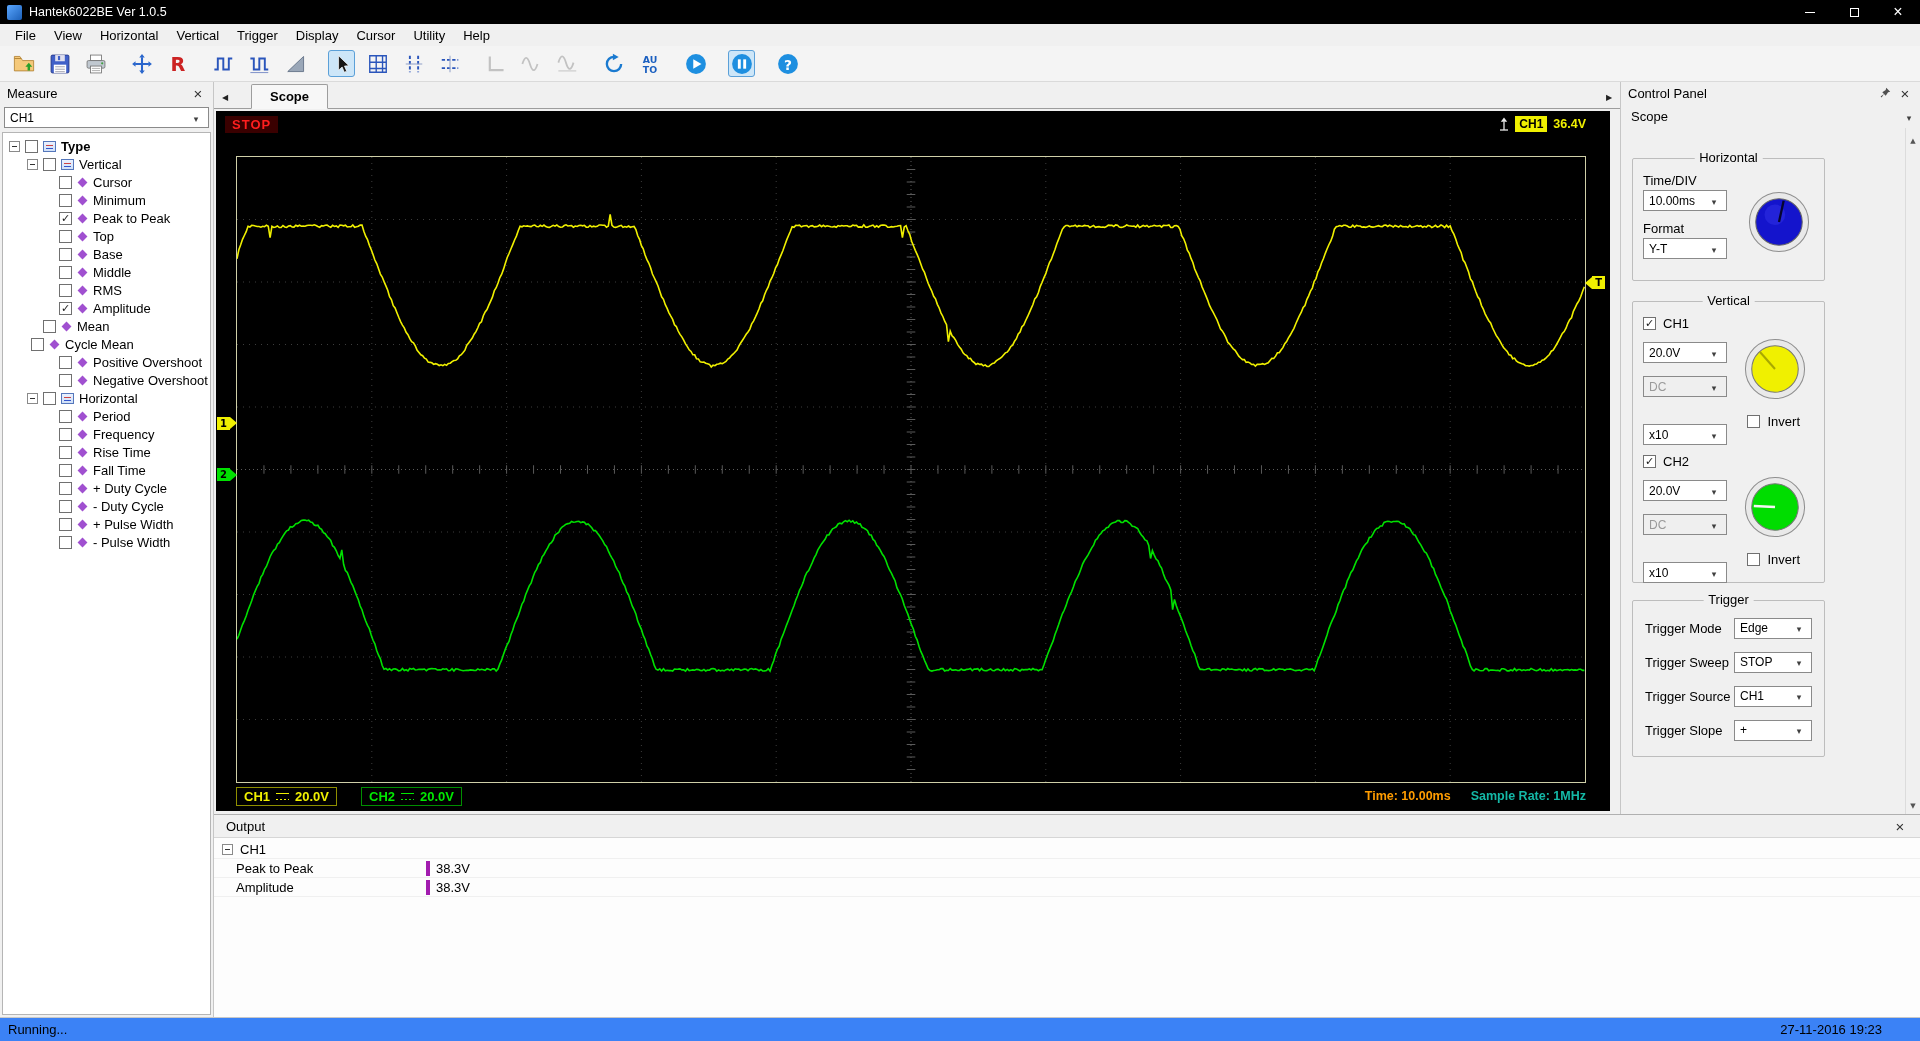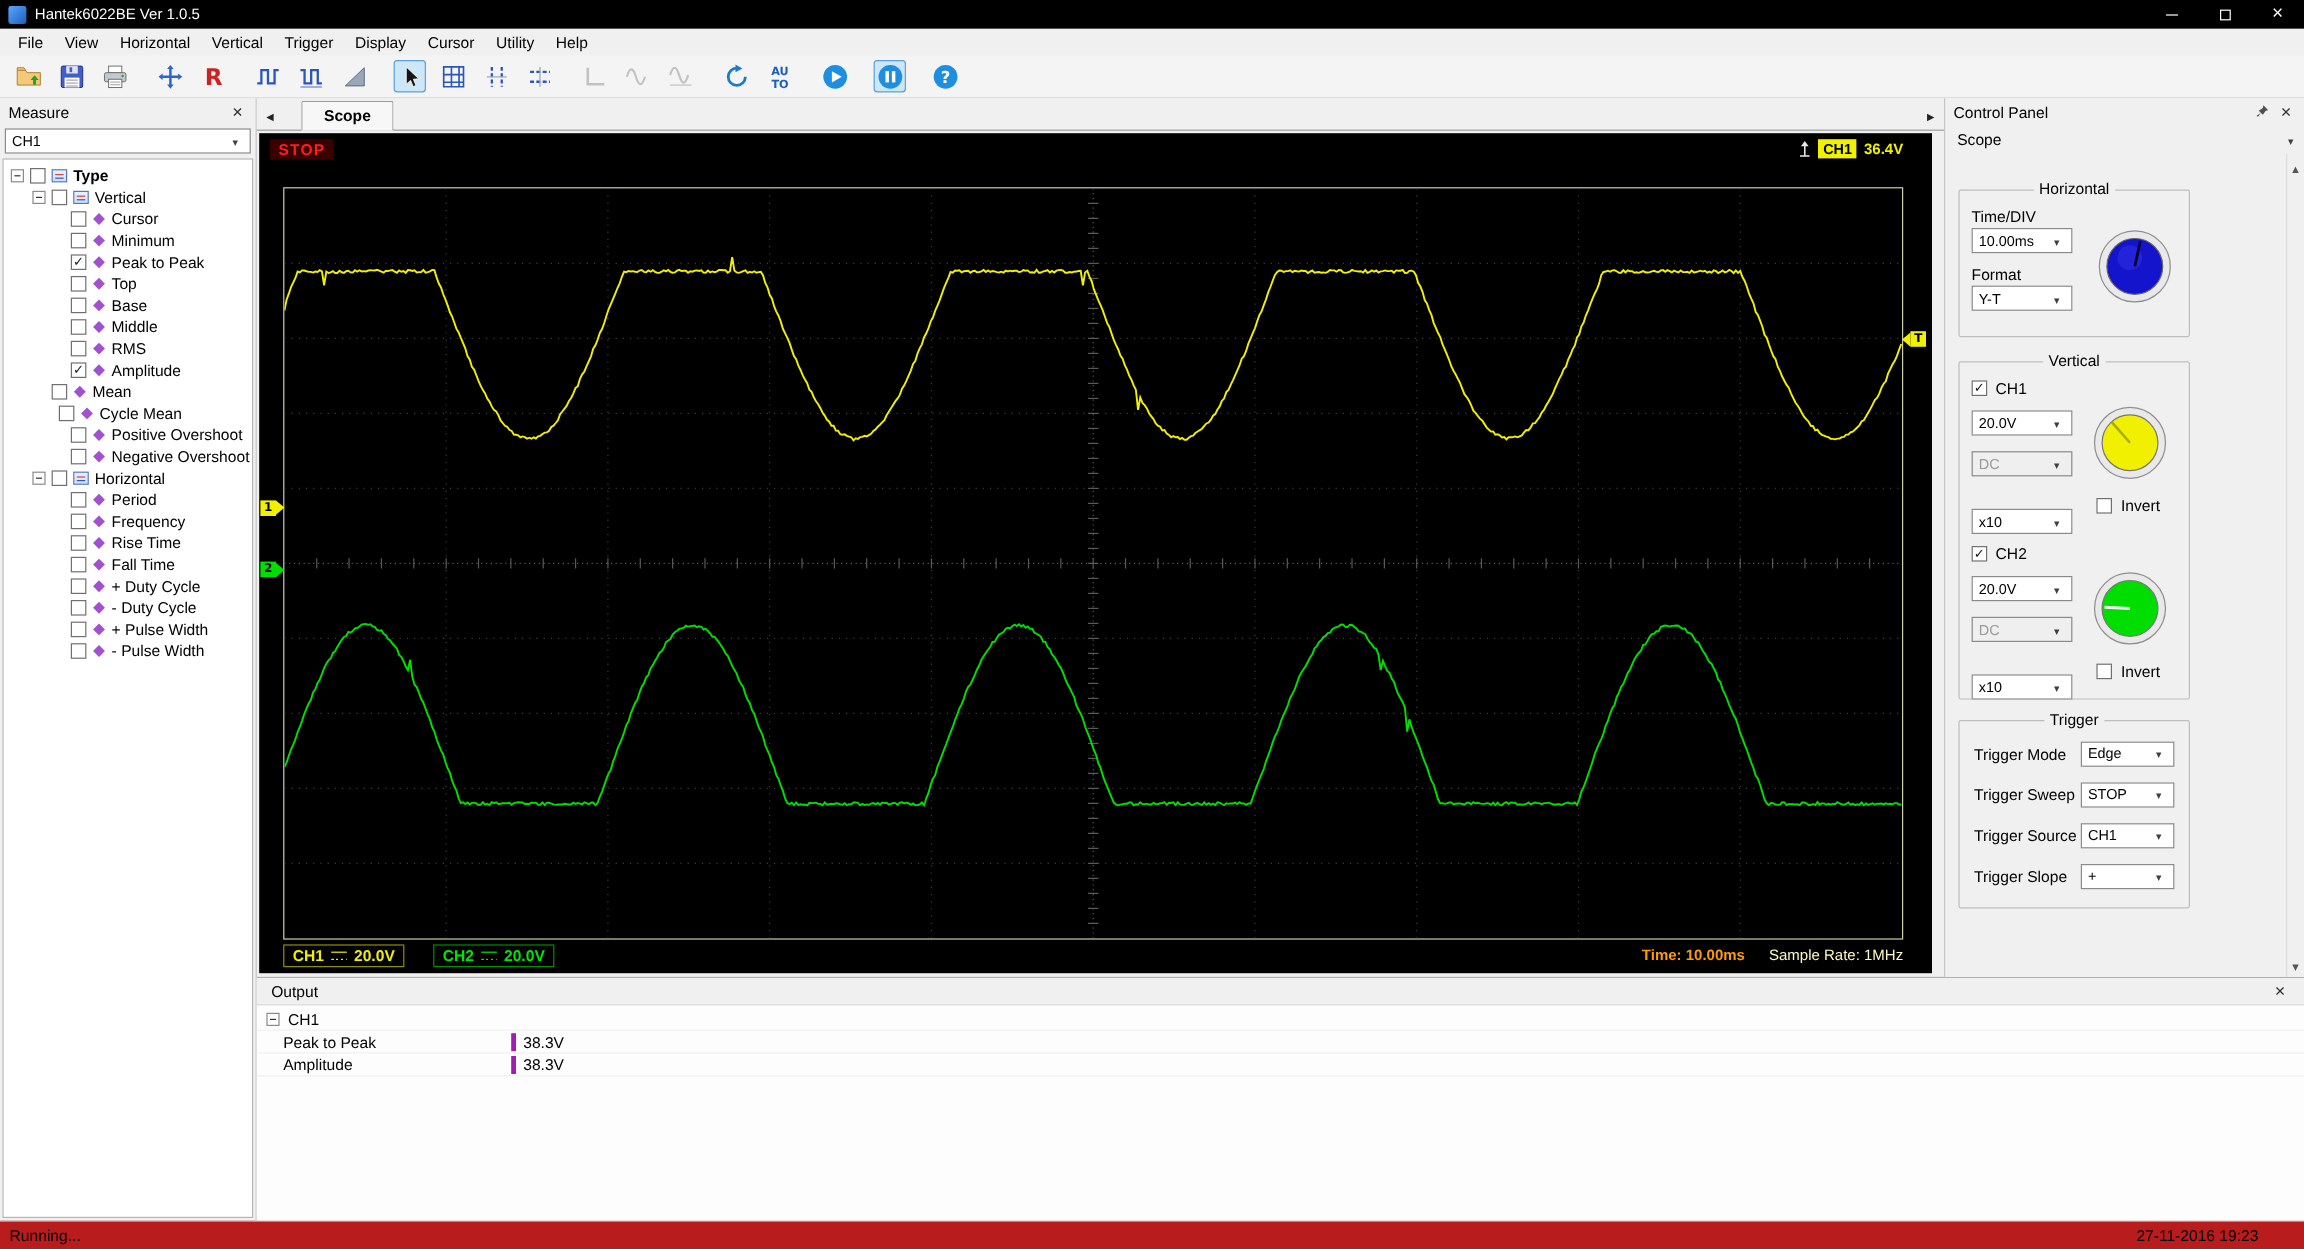--- a/index.html
+++ b/index.html
@@ -99,21 +99,21 @@
     display:flex;align-items:center;z-index:4}
   .ch-chip{display:flex;align-items:center;gap:6px;border:1px solid;padding:0 7px;
     height:19px;font-size:13px;font-weight:bold}
   .ch-chip.ch1{color:#f0f000;border-color:#8f8f00}
   .ch-chip.ch2{color:#00e800;border-color:#008f00;margin-left:24px}
   .dc-glyph{display:inline-block;width:13px;height:9px;position:relative}
   .dc-glyph::before{content:"";position:absolute;left:0;right:0;top:1px;height:1px;background:currentColor}
   .dc-glyph::after{content:"";position:absolute;left:0;right:0;bottom:1px;height:1px;
     background:repeating-linear-gradient(90deg,currentColor 0 2px,transparent 2px 4px)}
   .time-info{margin-left:auto;color:#ff9c00;font-size:12.5px;font-weight:bold}
-  .rate-info{margin-left:20px;color:#fef9c3;font-size:12.5px;font-weight:normal}
+  .rate-info{margin-left:20px;color:#14b8a6;font-size:12.5px;font-weight:bold}
   
   .control-panel{width:300px;background:#f0f0f0;border-left:1px solid #c6c6c6;
     position:relative;flex:none}
   .cp-section{display:flex;align-items:center;height:24px;padding:0 4px 0 10px;font-size:13px}
   .cp-scroll{position:absolute;right:0;top:46px;bottom:0;width:15px;
     border-left:1px solid #dcdcdc;display:flex;flex-direction:column;
     justify-content:space-between;align-items:center;padding:3px 0;color:#555}
   .sb-up::after{content:"▲";font-size:7px;font-family:"DejaVu Sans",sans-serif}
   .sb-down::after{content:"▼";font-size:7px;font-family:"DejaVu Sans",sans-serif}
   .gb{border:1px solid #bdbdbd;border-radius:2px;width:193px;margin-left:11px;position:relative}
@@ -142,21 +142,21 @@
     display:flex;align-items:center;padding:0 12px;font-size:13px}
   .output-body{flex:1;background:#fdfdfd;padding-top:2px;overflow:hidden}
   .output-group-row{display:flex;align-items:center;height:19px;padding-left:8px;
     border-bottom:1px solid #f0f0f0;font-size:13px}
   .og-label{margin-left:2px}
   .output-row{display:flex;align-items:center;height:19px;padding-left:22px;
     border-bottom:1px solid #f0f0f0;font-size:13px}
   .o-label{width:190px}
   .o-value{border-left:4px solid #a21caf;padding-left:6px}
   
-  .statusbar{height:24px;background:#b91c1c;border-top:1px solid #c8c8c8;
+  .statusbar{height:24px;background:#3b82f6;border-top:1px solid #c8c8c8;
     display:flex;align-items:center;padding:0 38px 0 8px;font-size:13px}
 </style>
 </head>
 <body>
 
 <div class="titlebar">
   <div class="app-icon"></div>
   <div class="title">Hantek6022BE Ver 1.0.5</div>
   <div class="win-btns">
     <div class="win-btn">
@@ -370,21 +370,21 @@
         <div class="tree-row" style="padding-left:56px">
           <span class="cb checked"></span>
           <span class="diamond"></span>
           <span class="tree-label">Amplitude</span>
         </div>
         <div class="tree-row" style="padding-left:40px">
           <span class="cb"></span>
           <span class="diamond"></span>
           <span class="tree-label">Mean</span>
         </div>
-        <div class="tree-row" style="padding-left:46px">
+        <div class="tree-row" style="padding-left:28px">
           <span class="cb"></span>
           <span class="diamond"></span>
           <span class="tree-label">Cycle Mean</span>
         </div>
         <div class="tree-row" style="padding-left:56px">
           <span class="cb"></span>
           <span class="diamond"></span>
           <span class="tree-label">Positive Overshoot</span>
         </div>
         <div class="tree-row" style="padding-left:56px">

